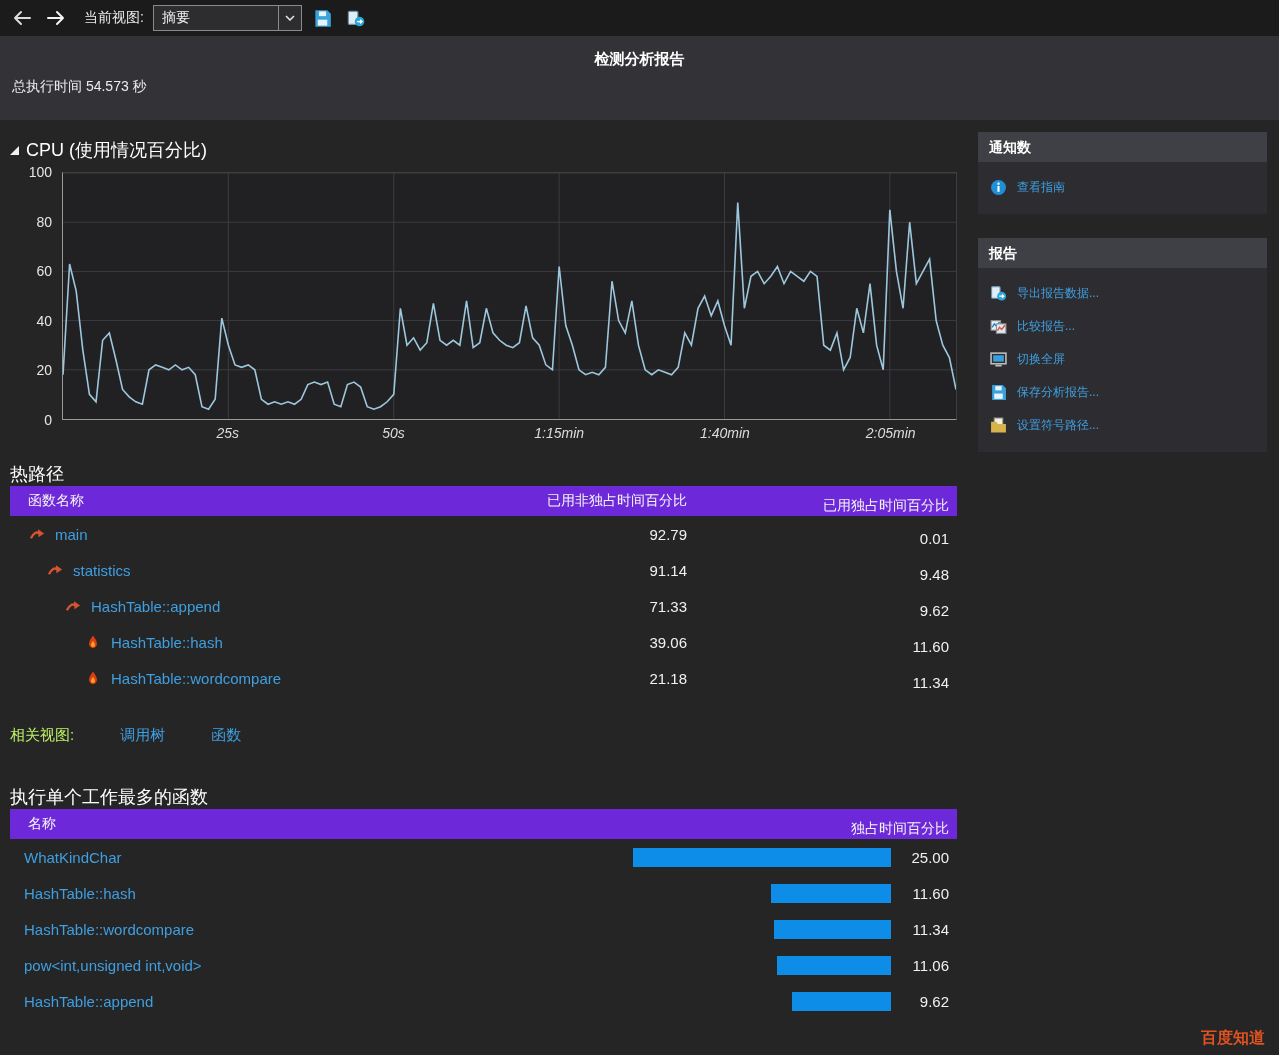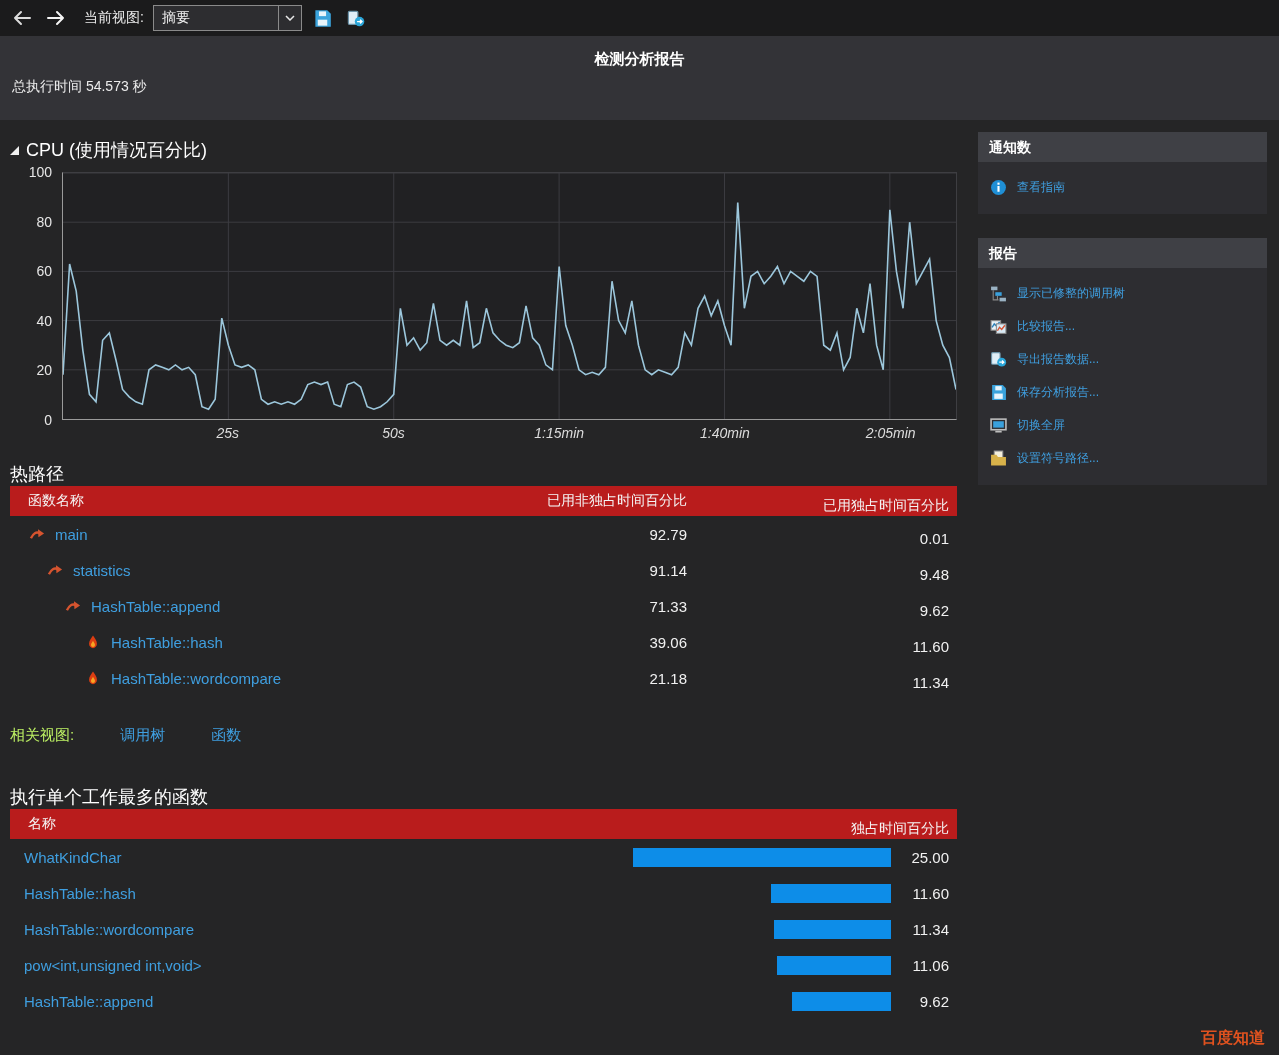--- a/index.html
+++ b/index.html
@@ -24,21 +24,21 @@
   .cpu-title{margin:6px 0 10px 0;cursor:pointer;}
   .collapse-tri{width:0;height:0;border-left:9px solid transparent;border-bottom:9px solid #f0f0f0;display:inline-block;}
   .chart{display:flex;height:248px;}
   .y-axis{width:52px;position:relative;font-size:14px;color:#e6e6e6;}
   .y-axis span{position:absolute;right:10px;transform:translateY(-50%);}
   .plot{flex:1;position:relative;background:#212123;border:1px solid #3e3e42;border-left:1px solid #9a9a9a;border-bottom:1px solid #9a9a9a;box-sizing:border-box;}
   .plot svg{position:absolute;inset:0;width:100%;height:100%;}
   .x-axis{position:relative;height:26px;margin-left:52px;font-size:14px;color:#dcdcdc;}
   .x-axis span{position:absolute;top:5px;transform:translateX(-50%);font-style:italic;}
   .hp-title{margin-top:16px;}
-  .t-head{display:flex;align-items:center;background:#b91c1c;height:30px;padding:0 8px;font-size:14px;color:#f5f5f5;}
+  .t-head{display:flex;align-items:center;background:#6d28d9;height:30px;padding:0 8px;font-size:14px;color:#f5f5f5;}
   .t-row{display:flex;align-items:center;height:36px;padding:0 8px;font-size:15px;}
   .c-name{flex:1;display:flex;align-items:center;gap:9px;min-width:0;}
   .c-num{width:235px;text-align:right;}
   .c-num2{width:262px;text-align:right;margin-top:9px;}
   .ind-0{padding-left:10px;} .ind-1{padding-left:28px;} .ind-2{padding-left:46px;} .ind-3{padding-left:66px;}
   .icon{display:inline-flex;align-items:center;justify-content:center;width:18px;height:18px;flex:0 0 auto;}
   .link{color:var(--link,#3f9fe0);text-decoration:none;cursor:pointer;}
   .related{margin-top:30px;display:flex;align-items:center;font-size:15px;}
   .related .lbl{color:#bef264;}
   .related .link{margin-left:46px;}
@@ -299,72 +299,61 @@
         </div>
       </div>
     </div>
 
     <div class="panel">
       <div class="panel-head">报告</div>
       <div class="panel-body">
         <div class="panel-item">
           <span class="icon">
             <svg width="17" height="17" viewBox="0 0 16 16">
-                <path d="M3 5v9h5 M7 10v4" stroke="#8a8a8a" fill="none"></path>
-                <rect x="1" y="1.5" width="6" height="3.4" fill="#9ab2c3"></rect>
-                <rect x="5" y="6.8" width="6" height="3.4" fill="#3aa0dc"></rect>
-                <rect x="9" y="12" width="6" height="3.4" fill="#9ab2c3"></rect>
-              </svg>
-          </span>
-          <a class="link">显示已修整的调用树</a>
+                <rect x="1.5" y="1.5" width="8" height="11" rx="1" fill="#dfeef7" stroke="#6b93a8"></rect>
+                <circle cx="11" cy="10.5" r="4.2" fill="#2aa6d9"></circle>
+                <path d="M8.7 10.5h4.2 M11.3 8.9l1.7 1.6-1.7 1.6" stroke="#ffffff" stroke-width="1.2" fill="none"></path>
+              </svg>
+          </span>
+          <a class="link">导出报告数据...</a>
         </div>
         <div class="panel-item">
           <span class="icon">
             <svg width="17" height="17" viewBox="0 0 16 16">
                 <rect x="1" y="2.5" width="9" height="9" fill="#e8f2f8" stroke="#8a8a8a"></rect>
                 <polyline points="2,8.8 4,5.6 6,7.6 9,3.8" stroke="#2a7fb8" fill="none" stroke-width="1.3"></polyline>
                 <rect x="6" y="5.5" width="9" height="9" fill="#d9eaf5" stroke="#8a8a8a"></rect>
                 <polyline points="7,12 9,8.8 11,10.8 14,6.8" stroke="#d65332" fill="none" stroke-width="1.3"></polyline>
               </svg>
           </span>
           <a class="link">比较报告...</a>
         </div>
         <div class="panel-item">
           <span class="icon">
             <svg width="17" height="17" viewBox="0 0 16 16">
-                <rect x="1.5" y="1.5" width="8" height="11" rx="1" fill="#dfeef7" stroke="#6b93a8"></rect>
-                <circle cx="11" cy="10.5" r="4.2" fill="#2aa6d9"></circle>
-                <path d="M8.7 10.5h4.2 M11.3 8.9l1.7 1.6-1.7 1.6" stroke="#ffffff" stroke-width="1.2" fill="none"></path>
-              </svg>
-          </span>
-          <a class="link">导出报告数据...</a>
+                <rect x="1" y="2" width="14" height="10" fill="none" stroke="#bdbdbd" stroke-width="1.5"></rect>
+                <rect x="3" y="4" width="10" height="6" fill="#3aa0dc"></rect>
+                <rect x="5" y="13" width="6" height="1.6" fill="#bdbdbd"></rect>
+              </svg>
+          </span>
+          <a class="link">切换全屏</a>
         </div>
         <div class="panel-item">
           <span class="icon">
             <svg width="17" height="17" viewBox="0 0 16 16">
                 <path d="M2 1h10l3 3v11H2z" fill="#3aa3dc"></path>
                 <rect x="5" y="2" width="6" height="4" fill="#e8f4fb"></rect>
                 <rect x="4" y="9" width="8" height="5" fill="#e8f4fb"></rect>
               </svg>
           </span>
           <a class="link">保存分析报告...</a>
         </div>
         <div class="panel-item">
           <span class="icon">
             <svg width="17" height="17" viewBox="0 0 16 16">
-                <rect x="1" y="2" width="14" height="10" fill="none" stroke="#bdbdbd" stroke-width="1.5"></rect>
-                <rect x="3" y="4" width="10" height="6" fill="#3aa0dc"></rect>
-                <rect x="5" y="13" width="6" height="1.6" fill="#bdbdbd"></rect>
-              </svg>
-          </span>
-          <a class="link">切换全屏</a>
-        </div>
-        <div class="panel-item">
-          <span class="icon">
-            <svg width="17" height="17" viewBox="0 0 16 16">
                 <rect x="4" y="1" width="8" height="6.5" fill="#f5f0dc" stroke="#999999"></rect>
                 <path d="M1 4.5h5l1.5 2H15v8H1z" fill="#d8b24a"></path>
               </svg>
           </span>
           <a class="link">设置符号路径...</a>
         </div>
       </div>
     </div>
 
   </div>

